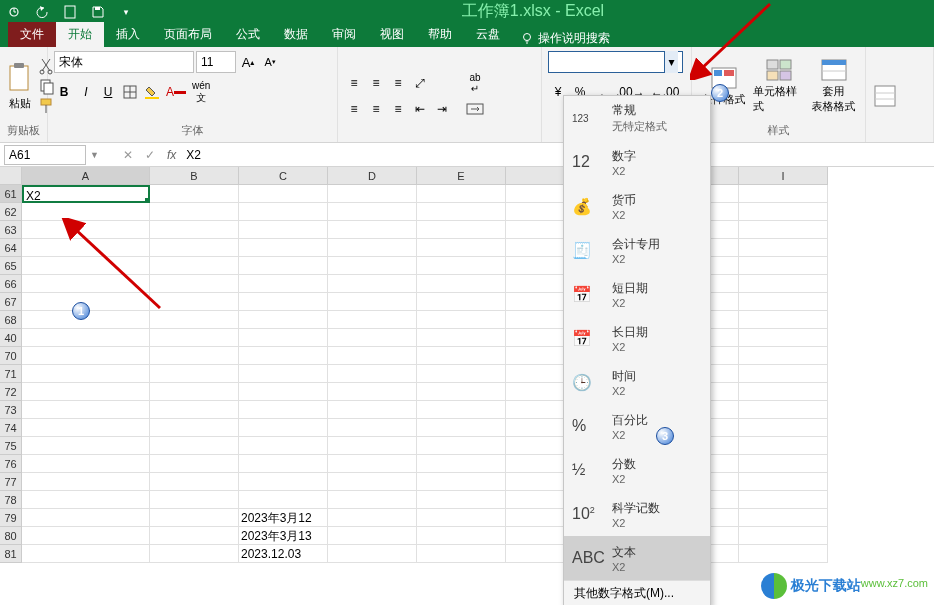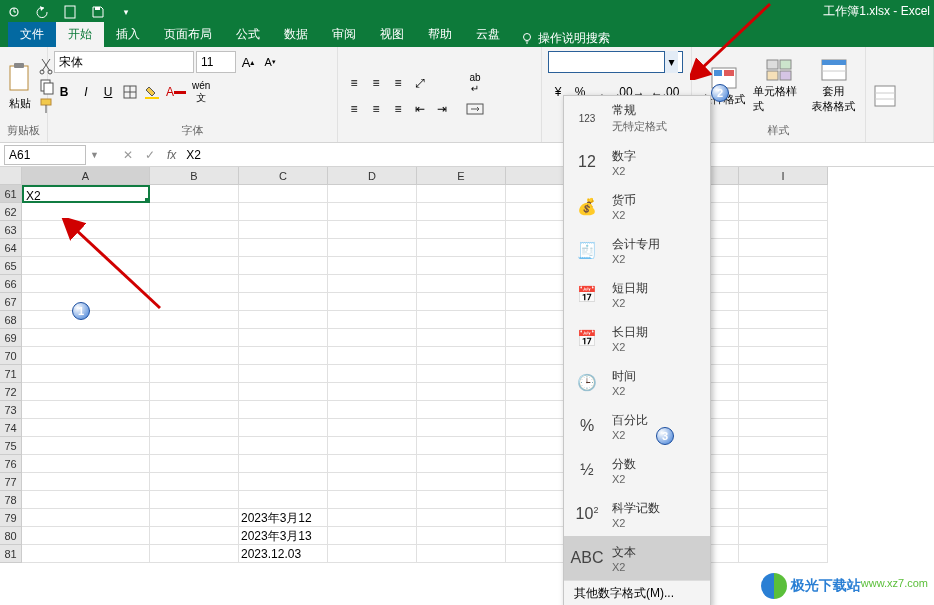--- a/index.html
+++ b/index.html
@@ -1,26 +1,26 @@
 <!DOCTYPE html>
 <html><head>
 <meta charset="utf-8">
 <style>
 * { margin: 0; padding: 0; box-sizing: border-box; font-family: "Microsoft YaHei", "Segoe UI", sans-serif; }
 body { background: #fff; width: 934px; height: 605px; overflow: hidden; position: relative; }
 
 .titlebar { height: 23px; background: #0d7a3a; display: flex; align-items: center; padding: 0 4px; }
 .qat { display: flex; gap: 8px; align-items: center; }
 .qat-btn { width: 20px; height: 18px; display: flex; align-items: center; justify-content: center; color: #fff; }
-.title-text { flex: 1; text-align: right; color: #ffffff; font-size: 12px; }
+.title-text { flex: 1; text-align: center; color: #86efac; font-size: 16px; }
 
 .tabs { height: 24px; background: #0d7a3a; display: flex; align-items: flex-end; padding-left: 8px; gap: 0; }
 .tab { padding: 4px 12px; color: #fff; font-size: 12px; cursor: pointer; }
 .tab.active { background: #f3f3f3; color: #0d7a3a; }
-.tab.file { background: #0369a1; }
+.tab.file { background: #7f1d1d; }
 .tell-me { display: flex; align-items: center; gap: 4px; color: #fff; font-size: 12px; padding: 0 8px; }
 
 .ribbon { height: 96px; background: #f3f3f3; border-bottom: 1px solid #d4d4d4; display: flex; }
 .ribbon-group { border-right: 1px solid #e1e1e1; padding: 4px 6px 2px; display: flex; flex-direction: column; }
 .ribbon-group-body { flex: 1; display: flex; align-items: center; gap: 4px; }
 .ribbon-group-label { font-size: 11px; color: #666; text-align: center; padding: 2px 0; }
 
 .clipboard-group { width: 48px; }
 .paste-btn { display: flex; flex-direction: column; align-items: center; gap: 2px; }
 .paste-icon { width: 28px; height: 32px; }
@@ -62,21 +62,21 @@
 .row-h { height: 18px; background: #e6e6e6; border-right: 1px solid #ccc; border-bottom: 1px solid #ccc; text-align: center; font-size: 11px; color: #333; line-height: 18px; }
 .row-h.active { background: #d2d2d2; }
 .cells { position: relative; }
 .cell { position: absolute; border-right: 1px solid #e0e0e0; border-bottom: 1px solid #e0e0e0; font-size: 12px; padding: 0 2px; line-height: 18px; height: 18px; overflow: hidden; }
 .cell.selected { border: 2px solid #107c41; z-index: 2; background: #fff; }
 .fill-handle { position: absolute; width: 6px; height: 6px; background: #107c41; right: -3px; bottom: -3px; }
 
 .format-dropdown { position: absolute; top: 0; left: 563px; width: 148px; background: #f4f4f4; border: 1px solid #c6c6c6; box-shadow: 2px 2px 6px rgba(0,0,0,0.25); z-index: 100; }
 .fmt-item { height: 44px; display: flex; align-items: center; padding: 0 10px 0 8px; gap: 10px; border-bottom: 0; }
 .fmt-item:hover, .fmt-item.hover { background: #d0d0d0; }
-.fmt-icon { width: 30px; display: flex; justify-content: center; font-size: 16px; color: #444; font-family: "Segoe UI", sans-serif; }
+.fmt-icon { width: 30px; display: flex; font-size: 16px; color: #444; font-family: "Segoe UI", sans-serif; }
 .fmt-text { display: flex; flex-direction: column; }
 .fmt-title { font-size: 12px; color: #333; }
 .fmt-sample { font-size: 11px; color: #666; }
 .fmt-footer { height: 26px; border-top: 1px solid #ddd; font-size: 12px; padding: 4px 10px; background: #f4f4f4; }
 
 .arrow-red { position: absolute; pointer-events: none; }
 .badge { position: absolute; width: 18px; height: 18px; border-radius: 50%; background: radial-gradient(circle at 30% 30%, #fff, #3b7bd6); border: 1px solid #1a4d9e; color: #fff; font-size: 11px; font-weight: bold; display: flex; align-items: center; justify-content: center; z-index: 200; }
 
 .watermark { position: absolute; right: 6px; bottom: 6px; display: flex; align-items: center; gap: 4px; z-index: 300; }
 .wm-logo { width: 26px; height: 26px; border-radius: 50%; background: conic-gradient(#5bbf3a 0 50%, #2a7fd4 50% 100%); position: relative; }
@@ -324,21 +324,21 @@
     <div style="display:flex">
       <div id="row-headers">
           <div class="row-h active" style="width: 22px;">61</div>
           <div class="row-h" style="width: 22px;">62</div>
           <div class="row-h" style="width: 22px;">63</div>
           <div class="row-h" style="width: 22px;">64</div>
           <div class="row-h" style="width: 22px;">65</div>
           <div class="row-h" style="width: 22px;">66</div>
           <div class="row-h" style="width: 22px;">67</div>
           <div class="row-h" style="width: 22px;">68</div>
-          <div class="row-h" style="width: 22px;">69</div>
+          <div class="row-h" style="width: 22px;">40</div>
           <div class="row-h" style="width: 22px;">70</div>
           <div class="row-h" style="width: 22px;">71</div>
           <div class="row-h" style="width: 22px;">72</div>
           <div class="row-h" style="width: 22px;">73</div>
           <div class="row-h" style="width: 22px;">74</div>
           <div class="row-h" style="width: 22px;">75</div>
           <div class="row-h" style="width: 22px;">76</div>
           <div class="row-h" style="width: 22px;">77</div>
           <div class="row-h" style="width: 22px;">78</div>
           <div class="row-h" style="width: 22px;">79</div>

